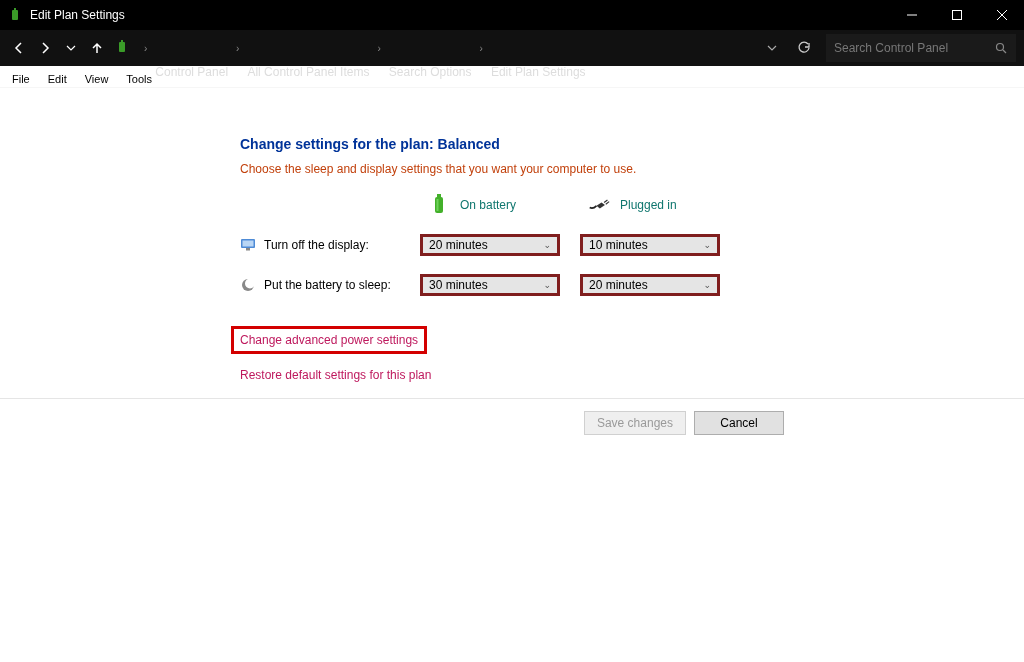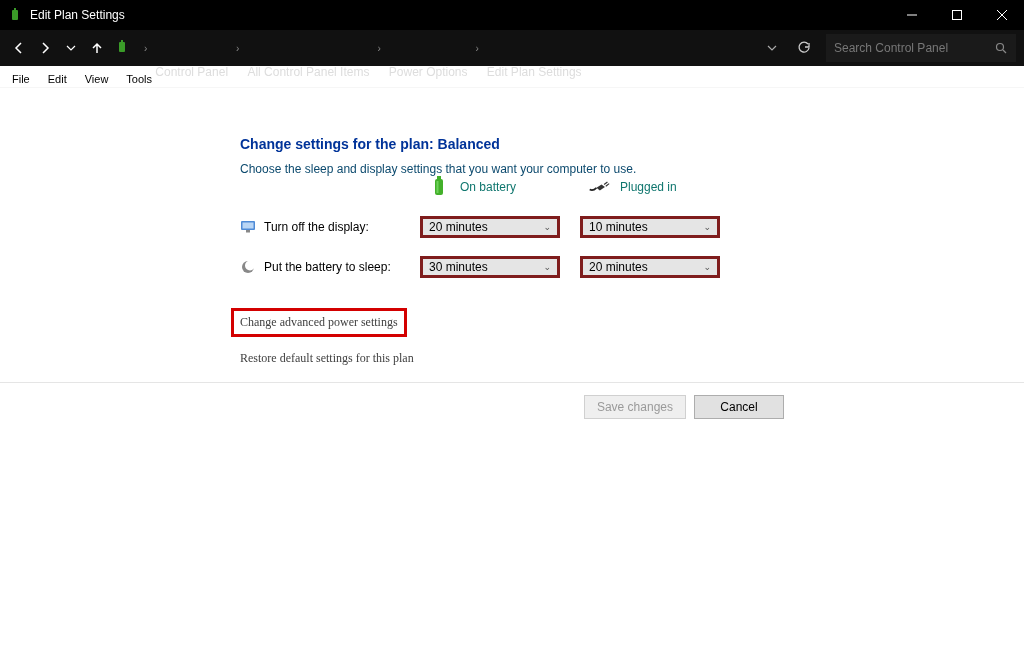--- a/index.html
+++ b/index.html
@@ -135,22 +135,23 @@
     padding: 18px 0 0 240px;
   }
   .page-title {
     color: #003399;
     font-size: 14px;
     font-weight: 700;
     margin-bottom: 10px;
     margin-top: 30px;
   }
   .page-subtitle {
-    color: #0c4a6e;
-    font-size: 12px;
+    color: #c2410c;
+    font-size: 12px;
+    margin-bottom: 18px;
   }
 
   .grid {
     display: grid;
     grid-template-columns: 170px 150px 150px;
     row-gap: 18px;
     column-gap: 10px;
     align-items: center;
   }
   .hdr {
@@ -190,25 +191,24 @@
   }
   .dropdown .caret {
     font-size: 9px;
     color: #555;
   }
 
   .links {
     margin-top: 30px;
   }
   .link {
-    color: #404040;
+    color: #be185d;
     font-size: 12px;
     cursor: pointer;
     display: inline-block;
-    font-family: Liberation Serif, serif;
   }
   .highlight-box {
     border: 3px solid #d30000;
     padding: 4px 6px;
     display: inline-block;
     margin-left: -9px;
     margin-bottom: 6px;
   }
   .restore-link {
     margin-top: 8px;
@@ -306,21 +306,21 @@
       <svg width="12" height="14" viewBox="0 0 12 14">
           <rect x="3" y="2" width="6" height="10" rx="1" fill="#3a9b28"></rect>
           <rect x="5" y="0" width="2" height="2" fill="#3a9b28"></rect>
         </svg>
     </span>
     <span class="chev">›</span>
     <span class="crumb">Control Panel</span>
     <span class="chev">›</span>
     <span class="crumb">All Control Panel Items</span>
     <span class="chev">›</span>
-    <span class="crumb">Power Options</span>
+    <span class="crumb">Search Options</span>
     <span class="chev">›</span>
     <span class="crumb">Edit Plan Settings</span>
   </div>
 
   <div class="nav-right">
     <div class="dd">
         <svg width="10" height="10" viewBox="0 0 10 10" fill="none">
           <path d="M1 3 L5 7 L9 3" stroke="#aaa" stroke-width="1.2"></path>
         </svg>
       </div>

